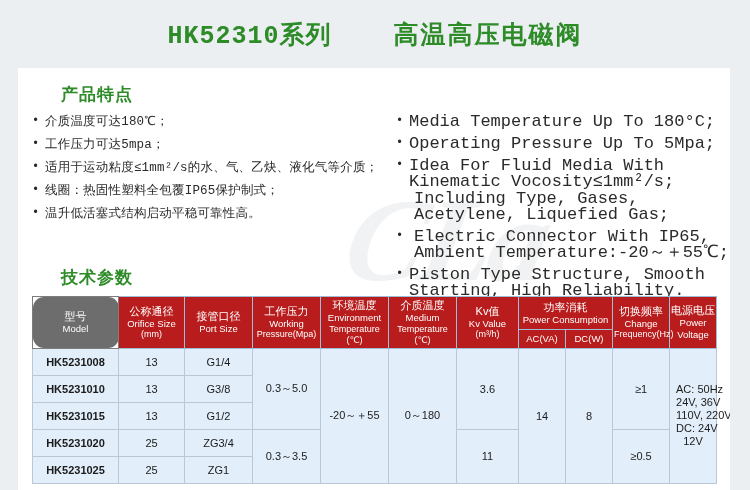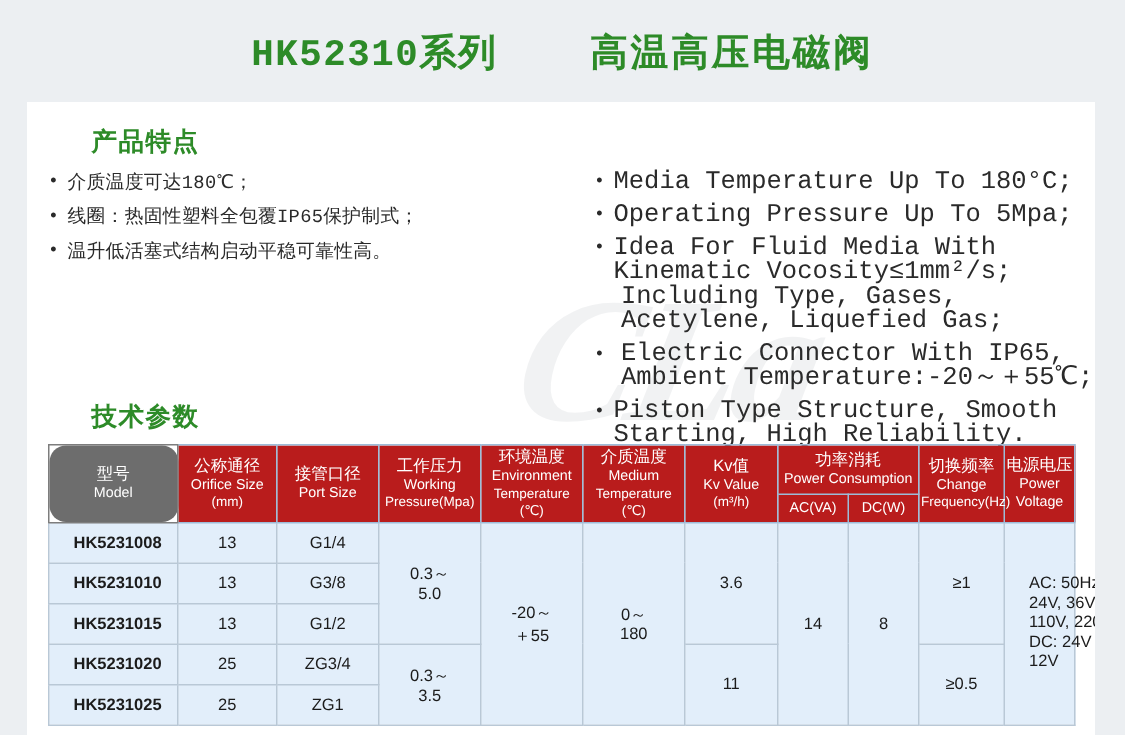--- a/index.html
+++ b/index.html
@@ -147,21 +147,21 @@
   }
   .th-cn { font-size: 11px; display: block; line-height: 13px; }
   .th-en { font-size: 9.5px; display: block; line-height: 11.5px; }
   .th-unit { font-size: 9px; display: block; line-height: 11px; }
 
   table.spec tbody td {
     background: #e2eefa;
     font-size: 11px;
     color: #1b1b1b;
     height: 24px;
-    padding: 1px 16px;
+    padding: 1px 6px;
   }
   table.spec tbody td.model-cell {
     font-weight: bold;
     font-size: 11px;
     background: #e2eefa;
   }
   td.volt {
     font-size: 10.5px;
     line-height: 13px;
     text-align: left;
@@ -185,20 +185,22 @@
 
   <div class="panel-inner">
 
     <div class="sec-head" id="features-heading">产品特点</div>
 
     <div class="features">
 
       <div class="col-cn">
         <ul class="bullets">
           <li>介质温度可达180℃；</li>
+          <li>工作压力可达5mpa；</li>
+          <li>适用于运动粘度≤1mm²/s的水、气、乙炔、液化气等介质；</li>
           <li>线圈：热固性塑料全包覆IP65保护制式；</li>
           <li>温升低活塞式结构启动平稳可靠性高。</li>
         </ul>
       </div>
 
       <div class="col-en">
         <ul class="bullets">
           <li><span>Media Temperature Up To 180°C;</span></li>
           <li><span>Operating Pressure Up To 5Mpa;</span></li>
           <li>

